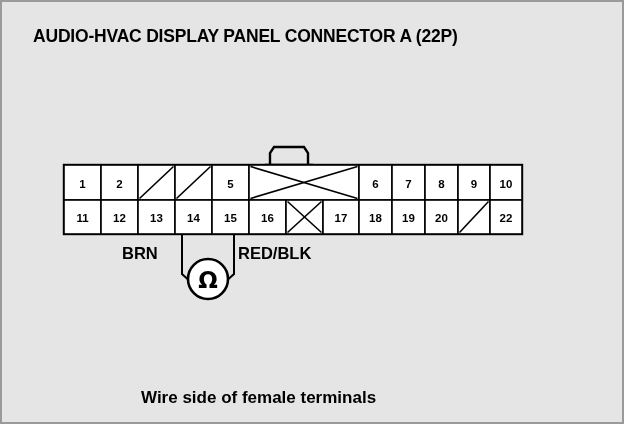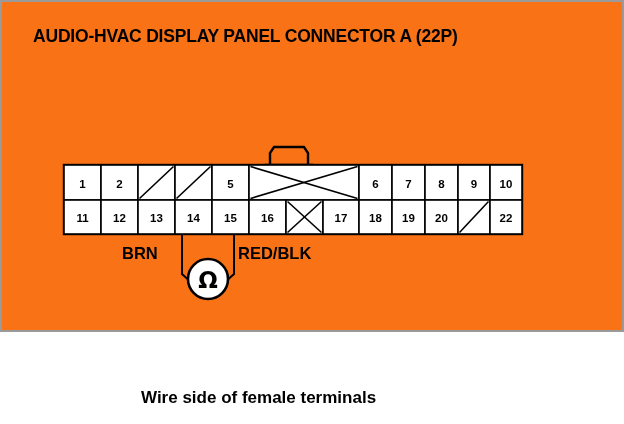--- a/index.html
+++ b/index.html
@@ -12,22 +12,22 @@
     width: 624px;
     height: 424px;
     overflow: hidden;
     font-family: "Liberation Sans", sans-serif;
     position: relative;
   }
   #page {
     position: absolute;
     left: 0; top: 0;
     width: 624px;
-    height: 332px;
-    background: #f97316;
+    height: 424px;
+    background: #e5e5e5;
     box-sizing: border-box;
     border: 2px solid #9a9a9a;
   }
   #diagram-svg {
     position: absolute;
     left: 0; top: 0;
     width: 624px;
     height: 424px;
     display: block;
   }

